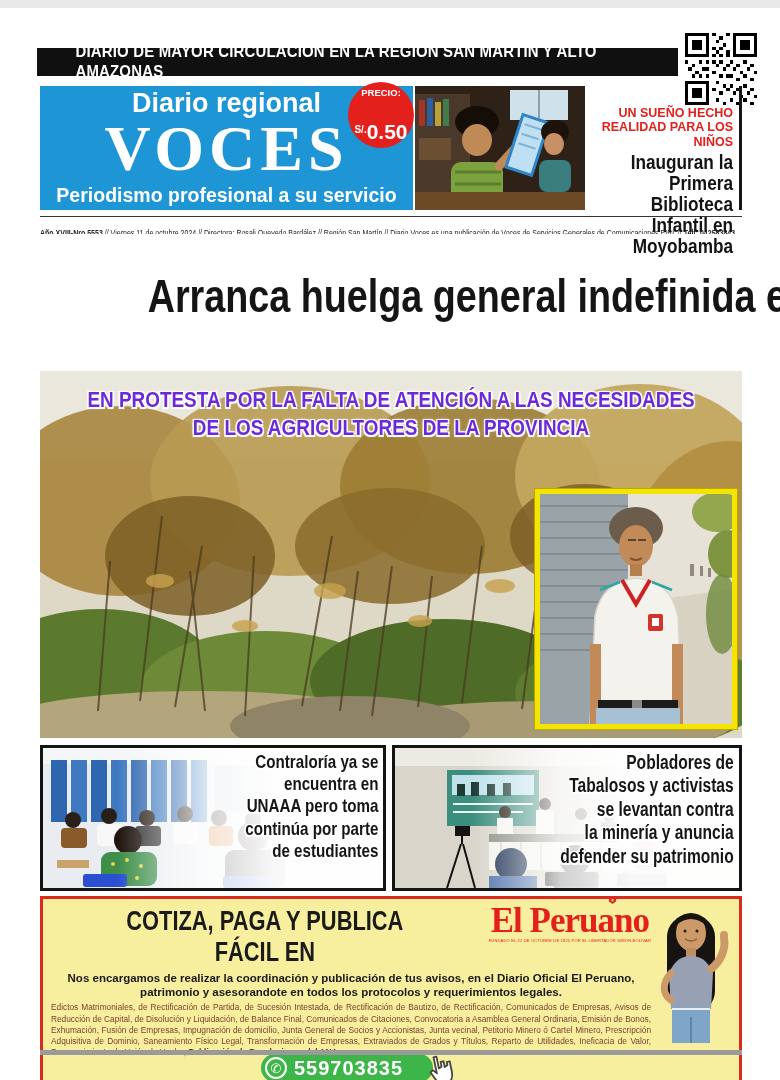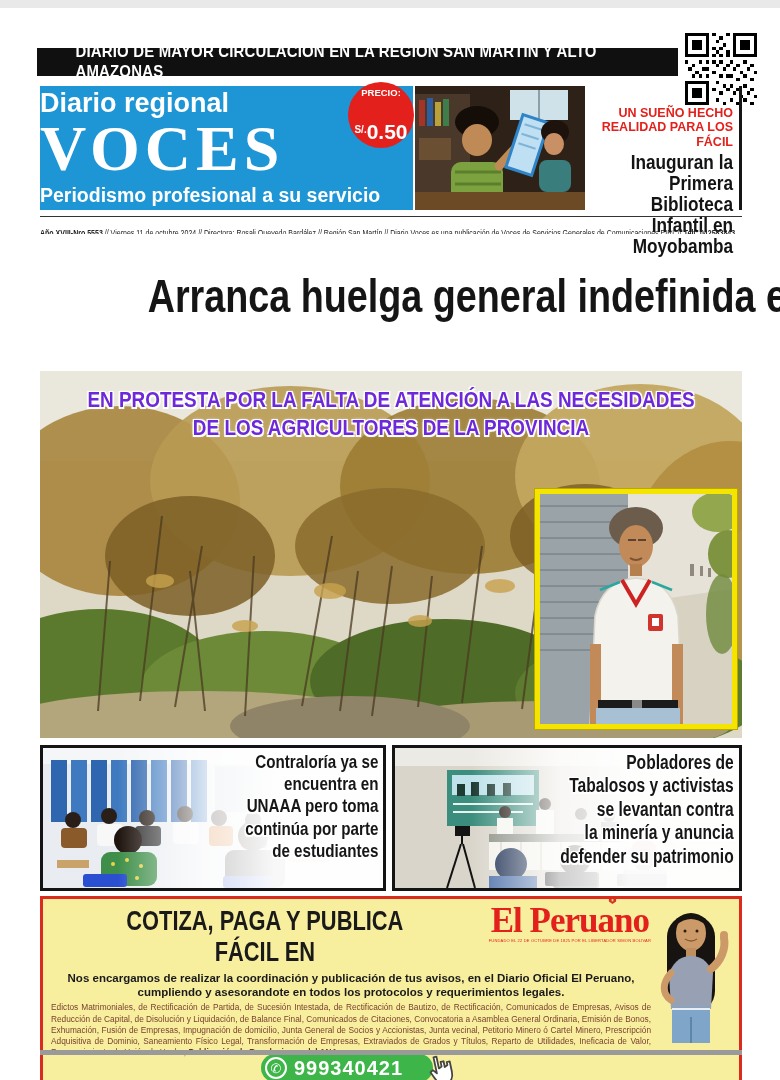--- a/index.html
+++ b/index.html
@@ -15,21 +15,21 @@
              1.5px 1.5px 0 #fff,0 0 4px #fff;}
 
   
   .topbar{left:37px;top:40px;width:641px;height:28px;background:#101010;color:#fff;
           display:flex;align-items:center;justify-content:center;font-weight:bold;
           font-size:17px;letter-spacing:.2px;}
   .qr{left:685px;top:25px;width:72px;height:72px;}
 
   
   .blue-box{left:40px;top:78px;width:373px;height:124px;background:#1e95d4;color:#fff;
-            display:flex;flex-direction:column;justify-content:space-between;
+            display:flex;flex-direction:column;align-items:center;justify-content:space-between;
             padding:4px 0 5px 0;box-sizing:border-box;}
   .mh-kicker{font-size:27px;font-weight:bold;line-height:1;}
   .mh-title{font-family:"Liberation Serif",serif;font-size:64px;font-weight:bold;
             letter-spacing:5px;line-height:.92;margin-top:-4px;}
   .mh-tagline{font-size:19.5px;font-weight:bold;line-height:1;}
   .price{left:348px;top:74px;width:66px;height:66px;border-radius:50%;background:#e3201b;
          color:#fff;display:flex;flex-direction:column;align-items:center;justify-content:center;
          z-index:6;text-align:center;line-height:1;gap:24px;}
   .price-label{font-size:9.5px;font-weight:bold;}
   .price-cur{font-size:10px;font-weight:bold;vertical-align:super;}
@@ -153,21 +153,21 @@
       </g>
       <ellipse cx="140" cy="46" rx="14" ry="12" fill="#1d130c"></ellipse>
       <ellipse cx="139" cy="58" rx="10" ry="11" fill="#c89064"></ellipse>
       <rect x="124" y="74" width="32" height="32" rx="8" fill="#3a7d7d"></rect>
       <rect x="0" y="106" width="170" height="18" fill="#6d4a26"></rect>
     </svg>
   </div>
 
   <div class="abs side-story">
     <div class="side-kicker pre">UN SUEÑO HECHO
-REALIDAD PARA LOS FÁCIL</div>
+REALIDAD PARA LOS NIÑOS</div>
     <div class="side-headline"><span class="condXr pre">Inauguran la Primera
 Biblioteca Infantil en
 Moyobamba</span></div>
   </div>
 
   <div class="abs folio">
     <span class="condXl nowrap">
       <b>Año XVIII-Nro 5553</b><span> // Viernes,11 de octubre 2024 // Directora: Rosali Quevedo Bardález // Región San Martín // Diario Voces es una publicación de Voces de Servicios Generales de Comunicaciones EIRL // </span><b>Telf: 042583843</b>
     </span>
   </div>
@@ -391,27 +391,27 @@
         <span class="ad-title"><span class="condX" style="transform:scaleX(.78)">COTIZA, PAGA Y PUBLICA FÁCIL EN</span></span>
         <span class="ad-brand-wrap">
           <svg class="crest" viewBox="0 0 10 10">
             <path d="M1 1 h8 v5 l-4 3 l-4 -3 z" fill="#d0342c"></path>
               <rect x="4" y="2" width="2" height="4" fill="#f2d24a"></rect>
           </svg>
           <div class="ad-brand">El Peruano</div>
           <div class="ad-brand-tag">FUNDADO EL 22 DE OCTUBRE DE 1825 POR EL LIBERTADOR SIMÓN BOLÍVAR</div>
         </span>
       </div>
-      <div class="ad-sub">Nos encargamos de realizar la coordinación y publicación de tus avisos, en el Diario Oficial El Peruano, cumpliendo y asesorandote en todos los protocolos y requerimientos legales.</div>
+      <div class="ad-sub">Nos encargamos de realizar la coordinación y publicación de tus avisos, en el Diario Oficial El Peruano, patrimonio y asesorandote en todos los protocolos y requerimientos legales.</div>
       <div class="ad-services"><span>Edictos Matrimoniales, de Rectificación de Partida, de Sucesión Intestada, de Rectificación de Bautizo, de Rectificación, Comunicados de Empresas, Avisos de Reducción de Capital, de Disolución y Liquidación, de Balance Final, Comunicados de Citaciones, Convocatoria a Asamblea General Ordinaria, Emisión de Bonos, Exhumación, Fusión de Empresas, Impugnación de domicilio, Junta General de Socios y Accionistas, Junta vecinal, Petitorio Minero ó Cartel Minero, Prescripción Adquisitiva de Dominio, Saneamiento Físico Legal, Transformación de Empresas, Extraviados de Grados y Títulos, Reparto de Utilidades, Ineficacia de Valor, Reconocimiento de Unión de Hecho, </span><b>Publicación de Resoluciones del ANA.</b></div>
     </div>
 
     <div class="wa-pill">
       <span class="wa-icon">✆</span>
-      <span class="wa-num">999340421</span>
+      <span class="wa-num">559703835</span>
     </div>
     <svg class="hand" viewBox="0 0 24 24">
       <path d="M9 2 L11 2 L11 10 L13 9.2 L13 6 L15 6 L15 10 L17 9 L17 7 L19 7 L19 14 C19 18 17 21 13 21 C9.5 21 8.2 19 7 16 L5 11.5 L6.8 10.3 L9 13 Z" fill="#fff" stroke="#444" stroke-width="1.2" stroke-linejoin="round"></path>
     </svg>
 
     <svg class="promoter" viewBox="0 0 92 142">
       <rect x="22" y="14" width="48" height="98" rx="22" fill="#171310"></rect>
       <ellipse cx="46" cy="32" rx="15" ry="18" fill="#cc9a68"></ellipse>
       <path d="M31 24 Q46 12 61 24 L61 18 Q46 6 31 18 Z" fill="#171310"></path>
       <path d="M40 38 Q46 42 52 38" stroke="#8a5a36" stroke-width="1.5" fill="none"></path>

